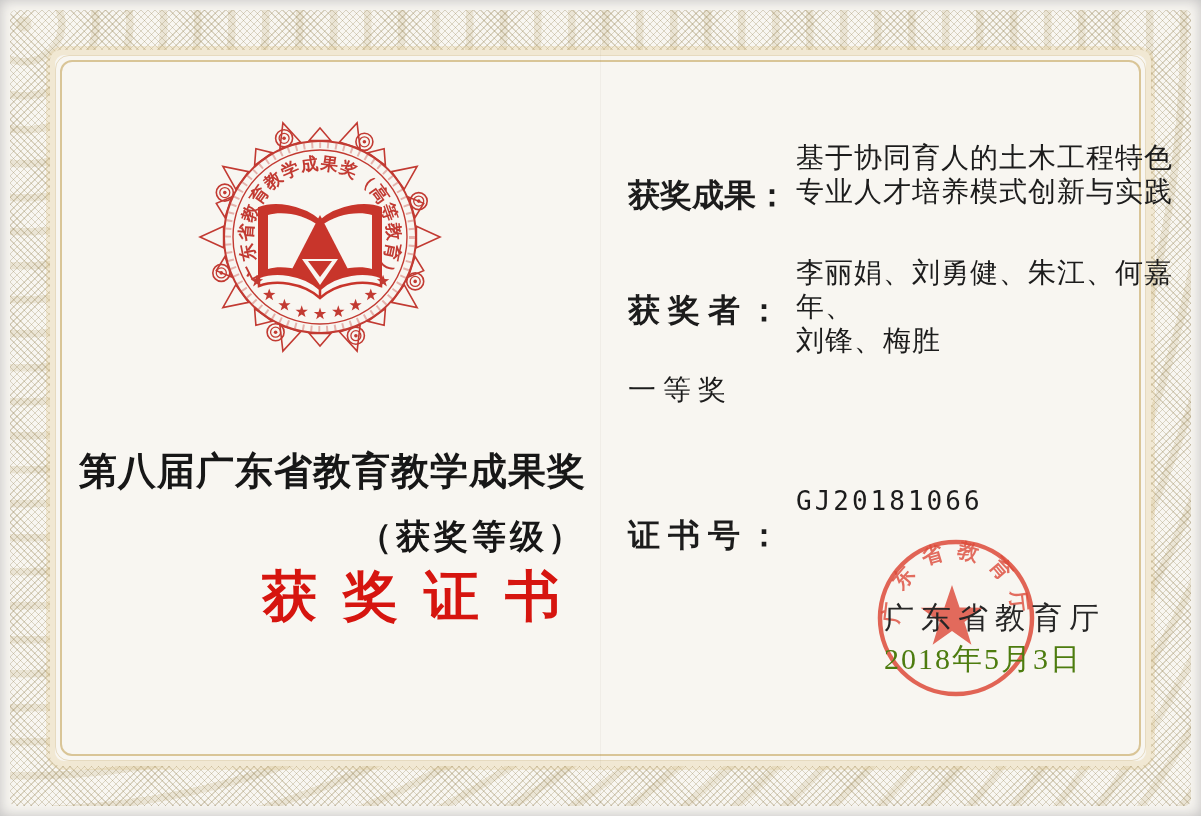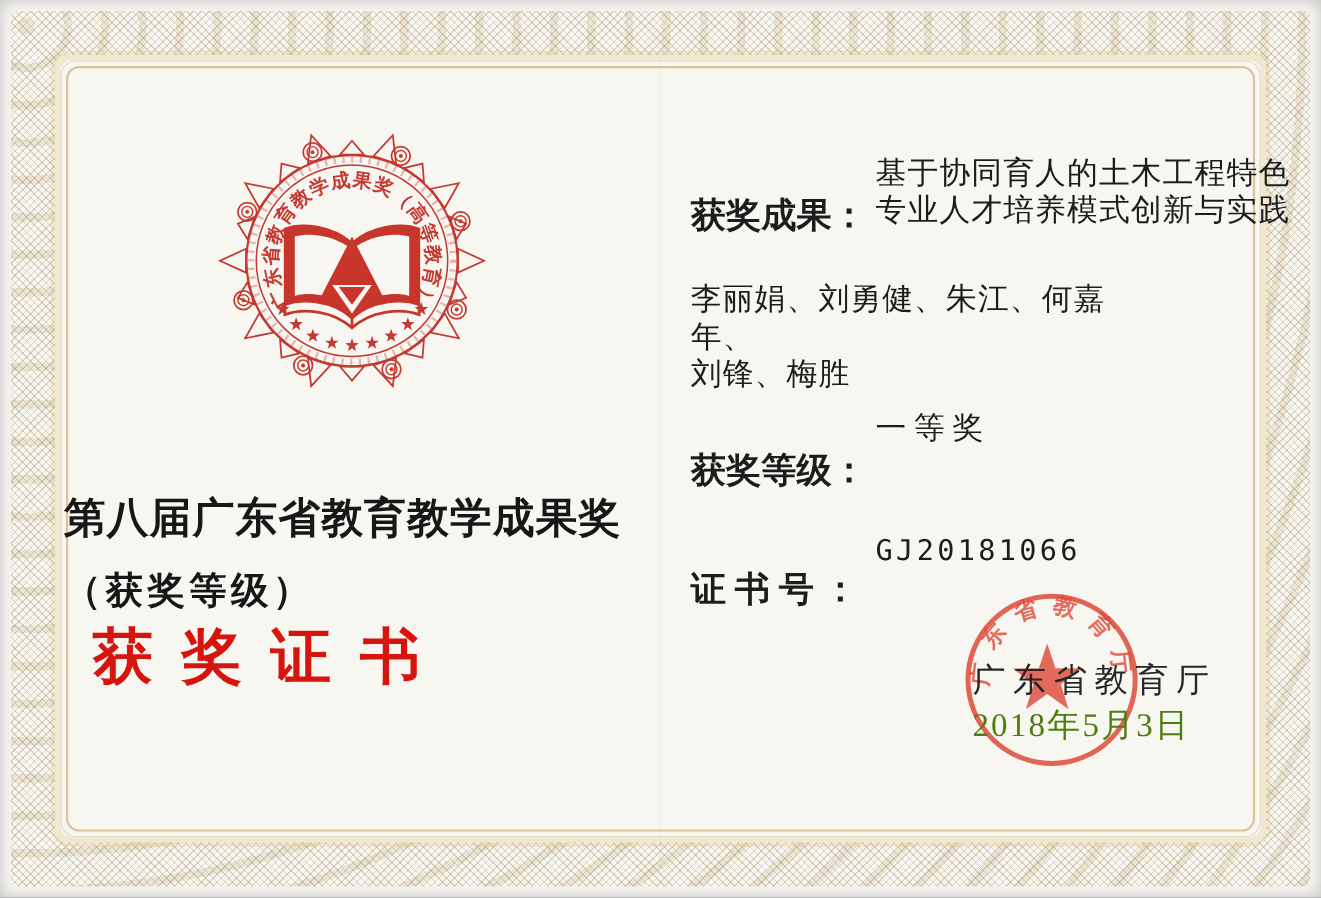--- a/index.html
+++ b/index.html
@@ -18,21 +18,21 @@
       repeating-radial-gradient(circle at 14px 14px, rgba(190,168,116,.22) 0 7px, transparent 8px 34px);
   }
   .frame-hole{position:absolute;inset:50px;background:#f8f6f1;border-radius:10px;}
   .frame-ribbon{position:absolute;inset:46px;border:9px solid rgba(224,200,142,.30);border-radius:18px;}
   .frame-goldline{position:absolute;inset:60px;border:2px solid rgba(198,166,96,.62);border-radius:12px;}
   .frame-goldline2{position:absolute;inset:55px;border:1px solid rgba(198,166,96,.35);border-radius:14px;}
   .fold-line{position:absolute;left:600px;top:12px;bottom:12px;width:1px;background:rgba(120,110,90,.06);}
 
   
   .emblem{position:absolute;left:198px;top:115px;width:244px;height:244px;}
-  .left-block{position:absolute;left:58px;top:446px;width:528px;text-align:left;color:#171717;}
+  .left-block{position:absolute;left:58px;top:446px;width:528px;text-align:right;color:#171717;}
   .left-title{font-size:38px;font-weight:bold;letter-spacing:1px;white-space:nowrap;}
   .left-subtitle{margin-top:17px;font-size:34px;font-weight:bold;letter-spacing:4px;}
   .left-cert-title{
     font-size:55px;font-weight:bold;letter-spacing:26px;
     color:#d6150f;text-indent:26px;
   }
 
   
   .field{position:absolute;left:628px;display:flex;align-items:flex-start;color:#1c1c1c;}
   .flabel{font-size:32px;font-weight:bold;width:168px;flex:0 0 auto;white-space:nowrap;margin-top:36px;}
@@ -147,28 +147,28 @@
 
   <div class="field" style="top:138px">
     <div class="flabel">获奖成果：</div>
     <div class="fvalue">
       <div>基于协同育人的土木工程特色</div>
       <div>专业人才培养模式创新与实践</div>
     </div>
   </div>
 
   <div class="field" style="top:253px">
+    <div class="flabel">获 奖 者 ：</div>
     <div class="fvalue">
       <div>李丽娟、刘勇健、朱江、何嘉年、</div>
       <div>刘锋、梅胜</div>
     </div>
   </div>
 
   <div class="field" style="top:370px">
-    <div class="flabel">获奖等级：</div>
     <div class="fvalue spread">
       <div>一等奖</div>
     </div>
   </div>
 
   <div class="field" style="top:478px">
     <div class="flabel">证 书 号 ：</div>
     <div class="fvalue code">
       <div>GJ20181066</div>
     </div>

